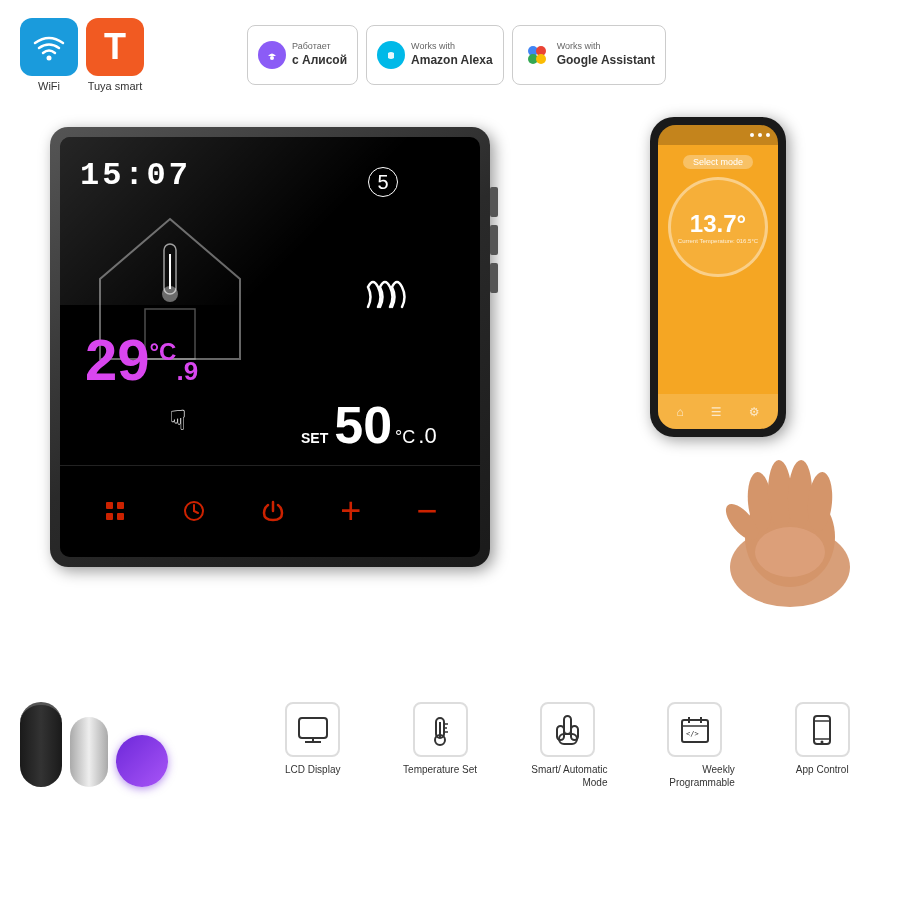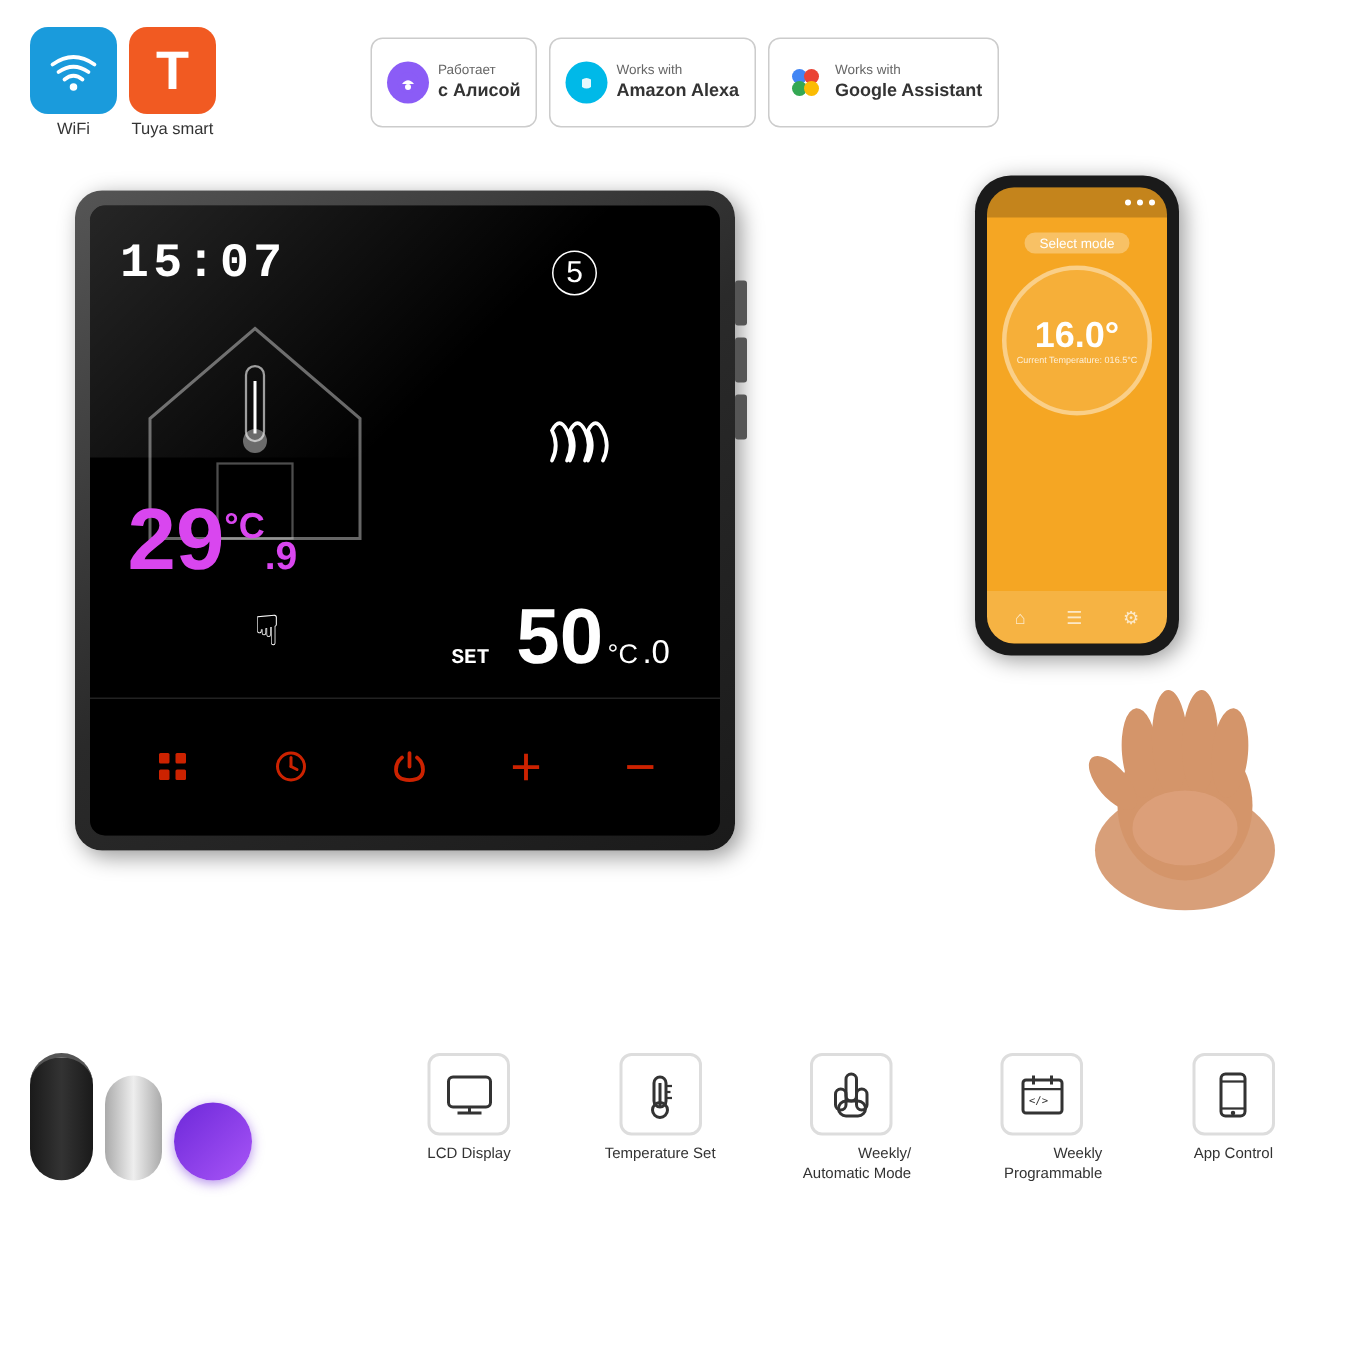--- a/index.html
+++ b/index.html
@@ -537,21 +537,21 @@
 
             <div class="heating-icon" style="font-size:30px; margin-top:15px;">
               <svg width="50" height="40" viewBox="0 0 50 40">
                 <path d="M10,35 Q15,25 10,15 Q15,5 20,15 Q25,25 20,35" fill="none" stroke="white" stroke-width="2.5" stroke-linecap="round"></path>
                 <path d="M22,35 Q27,25 22,15 Q27,5 32,15 Q37,25 32,35" fill="none" stroke="white" stroke-width="2.5" stroke-linecap="round"></path>
                 <path d="M34,35 Q39,25 34,15 Q39,5 44,15 Q49,25 44,35" fill="none" stroke="white" stroke-width="2.5" stroke-linecap="round"></path>
               </svg>
             </div>
 
             <div class="set-temp" style="margin-top:15px; align-items: baseline;">
-              <span class="set-label" style="color:#fff; font-size:14px; margin-right:15px;font-family:Liberation Mono, monospace;">SET</span>
+              <span class="set-label" style="color:#fff; font-size:14px; margin-right:3px;">SET</span>
               <span class="set-number" style="color:#fff; font-size:52px; font-weight:900; font-family:'Arial Black',sans-serif;">50</span>
               <sup style="color:#fff; font-size:18px;">°C</sup>
               <span style="color:#fff; font-size:22px;">.0</span>
             </div>
           </div>
         </div>
 
         <div class="touch-buttons">
 
           <div class="touch-btn">
@@ -601,21 +601,21 @@
           <div class="phone-status-dot"></div>
           <div class="phone-status-dot"></div>
           <div class="phone-status-dot"></div>
         </div>
 
         <div class="phone-content">
 
           <div class="phone-mode-label">Select mode</div>
 
           <div class="phone-circle">
-            <div class="phone-temp-main">16.0°</div>
+            <div class="phone-temp-main">13.7°</div>
             <div class="phone-temp-sub" style="font-size:6px; color:rgba(255,255,255,0.8); text-align:center; padding:0 5px;">
               Current Temperature: 016.5°C
             </div>
           </div>
         </div>
 
         <div class="phone-bottom-nav">
           <div style="color:rgba(255,255,255,0.7); font-size:12px;">⌂</div>
           <div style="color:rgba(255,255,255,0.7); font-size:12px;">☰</div>
           <div style="color:rgba(255,255,255,0.7); font-size:12px;">⚙</div>
@@ -689,21 +689,21 @@
     <div class="feature-item">
       <div class="feature-icon-box">
         <svg width="36" height="36" viewBox="0 0 36 36">
 
           <rect x="15" y="4" width="7" height="18" rx="3.5" fill="none" stroke="#333" stroke-width="2"></rect>
           <rect x="8" y="14" width="7" height="14" rx="3.5" fill="none" stroke="#333" stroke-width="2"></rect>
           <rect x="22" y="14" width="7" height="14" rx="3.5" fill="none" stroke="#333" stroke-width="2"></rect>
           <rect x="10" y="22" width="18" height="10" rx="5" fill="none" stroke="#333" stroke-width="2"></rect>
         </svg>
       </div>
-      <span class="feature-label">Weekly/ Automatic Mode</span>
+      <span class="feature-label">Smart/ Automatic Mode</span>
     </div>
 
 
     <div class="feature-item">
       <div class="feature-icon-box">
         <svg width="36" height="36" viewBox="0 0 36 36">
           <rect x="5" y="8" width="26" height="22" rx="2" fill="none" stroke="#333" stroke-width="2"></rect>
           <line x1="5" y1="14" x2="31" y2="14" stroke="#333" stroke-width="1.5"></line>
           <line x1="12" y1="5" x2="12" y2="11" stroke="#333" stroke-width="2"></line>
           <line x1="24" y1="5" x2="24" y2="11" stroke="#333" stroke-width="2"></line>

